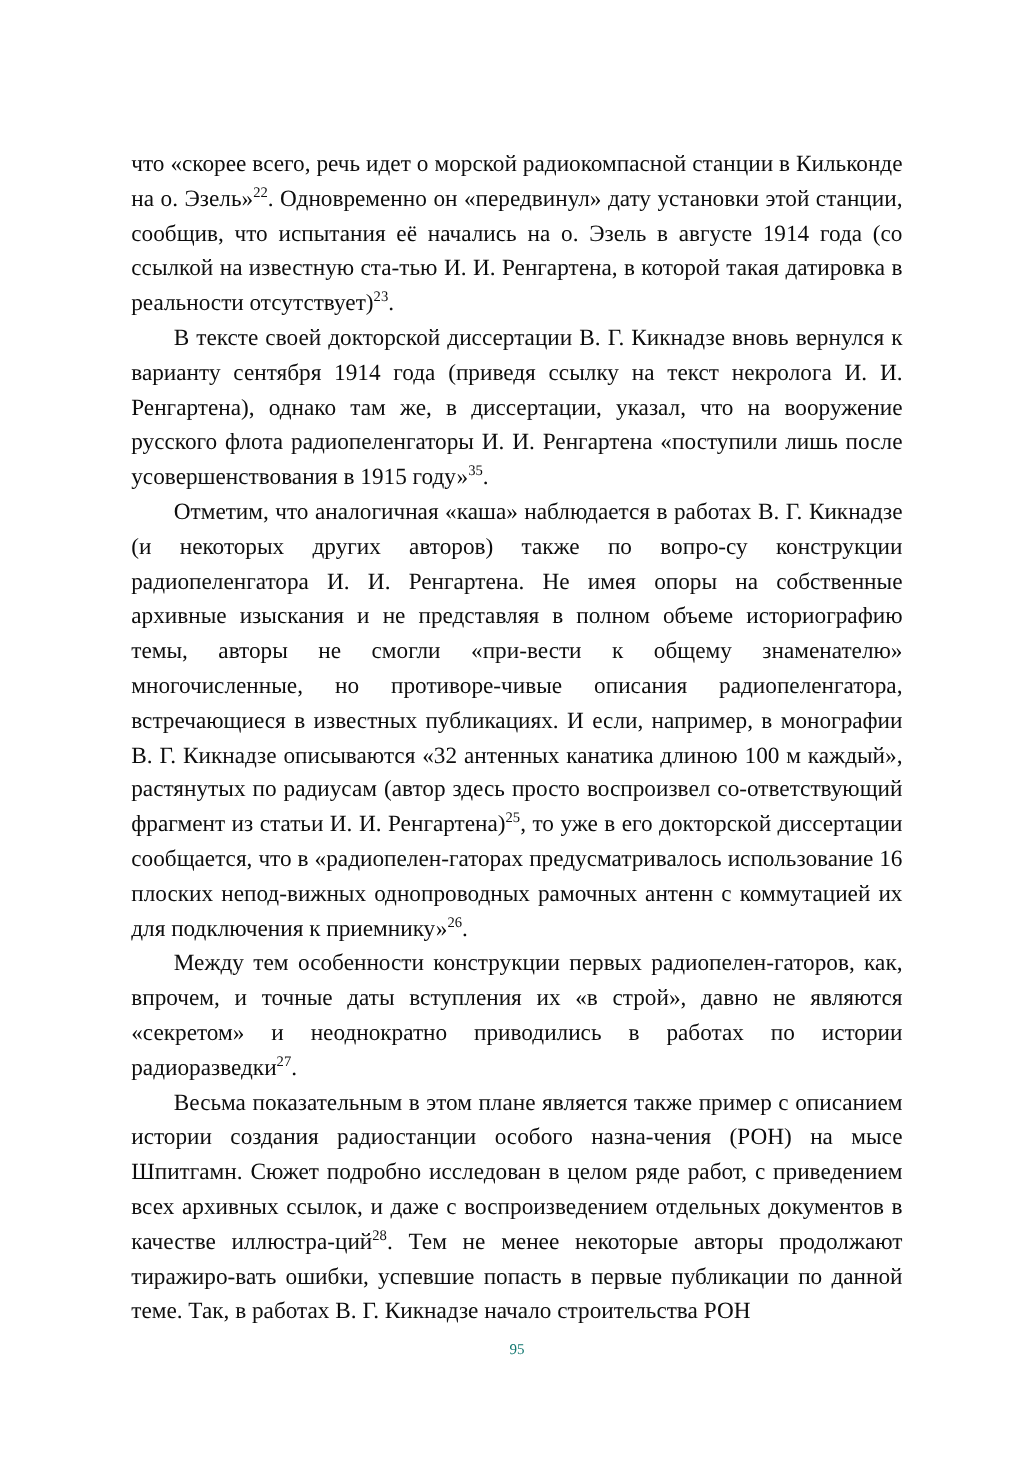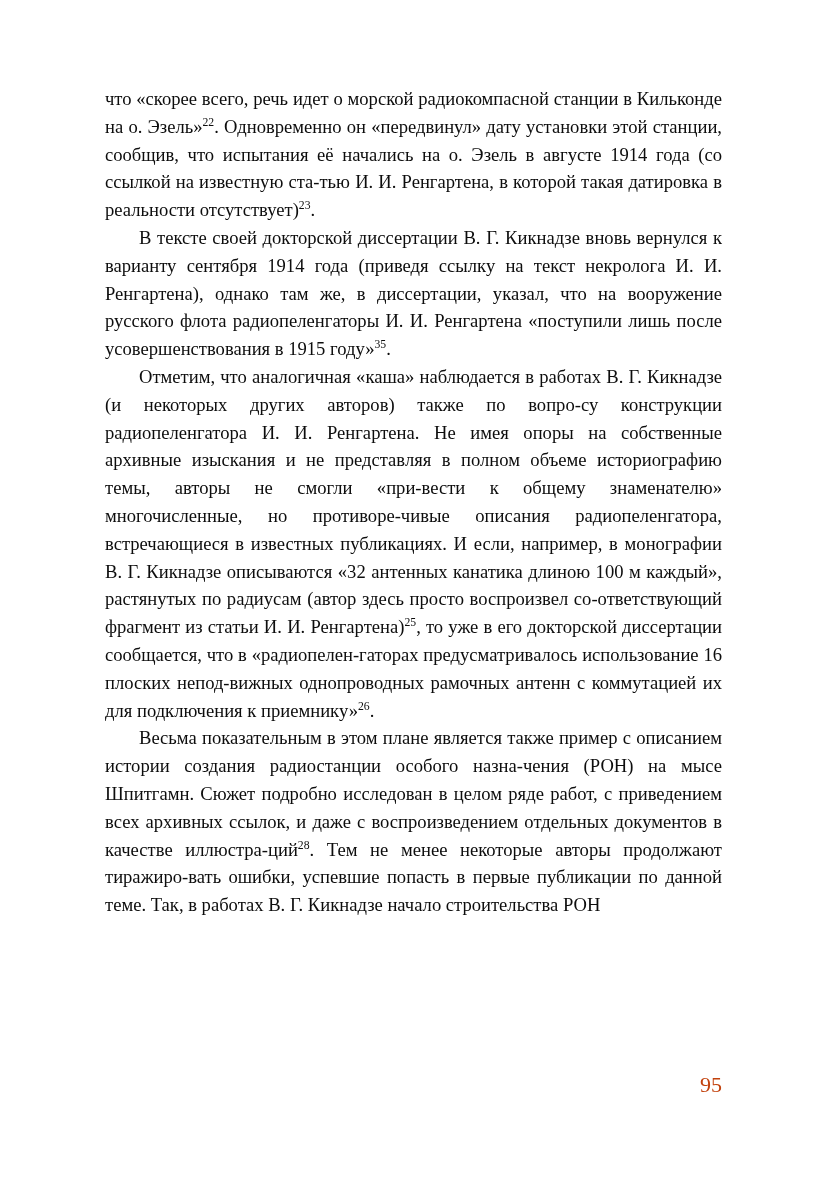--- a/index.html
+++ b/index.html
@@ -11,21 +11,21 @@
     width: 827px;
     height: 1181px;
     font-family: "Liberation Serif", "DejaVu Serif", serif;
     color: #0d0d0d;
   }
   .page {
     position: relative;
     width: 827px;
     height: 1046px;
     box-sizing: border-box;
-    padding: 85px 105px 0 105px;
+    padding: 118px 105px 0 105px;
     background: #ffffff;
   }
   .text-block {
     width: 617px;
     font-size: 18.6px;
     line-height: 1.495;
     text-align: justify;
     text-justify: inter-word;
     hyphens: manual;
     -webkit-hyphens: manual;
@@ -40,29 +40,30 @@
   sup {
     font-size: 0.63em;
     line-height: 0;
     vertical-align: super;
   }
   .page-number {
     position: absolute;
     left: 105px;
     width: 617px;
     top: 1072px;
-    text-align: right;
-    font-size: 22px;
-    color: #c2410c;
+    text-align: center;
+    font-size: 12px;
+    color: #0f766e;
   }
 </style>
 </head>
 <body>
 
 <div class="page">
   <div class="text-block" id="body-text">
       <p class="para first"><span>что «скорее всего, речь идет о морской радиокомпасной станции в Кильконде на о. Эзель»</span><sup>22</sup><span>. Одновременно он «передвинул» дату установки этой станции, сообщив, что испытания её начались на о. Эзель в августе 1914 года (со ссылкой на известную ста-тью И. И. Ренгартена, в которой такая датировка в реальности отсутствует)</span><sup>23</sup><span>.</span></p>
       <p class="para"><span>В тексте своей докторской диссертации В. Г. Кикнадзе вновь вернулся к варианту сентября 1914 года (приведя ссылку на текст некролога И. И. Ренгартена), однако там же, в диссертации, указал, что на вооружение русского флота радиопеленгаторы И. И. Ренгартена «поступили лишь после усовершенствования в 1915 году»</span><sup>35</sup><span>.</span></p>
       <p class="para"><span>Отметим, что аналогичная «каша» наблюдается в работах В. Г. Кикнадзе (и некоторых других авторов) также по вопро-су конструкции радиопеленгатора И. И. Ренгартена. Не имея опоры на собственные архивные изыскания и не представляя в полном объеме историографию темы, авторы не смогли «при-вести к общему знаменателю» многочисленные, но противоре-чивые описания радиопеленгатора, встречающиеся в известных публикациях. И если, например, в монографии В. Г. Кикнадзе описываются «32 антенных канатика длиною 100 м каждый», растянутых по радиусам (автор здесь просто воспроизвел со-ответствующий фрагмент из статьи И. И. Ренгартена)</span><sup>25</sup><span>, то уже в его докторской диссертации сообщается, что в «радиопелен-гаторах предусматривалось использование 16 плоских непод-вижных однопроводных рамочных антенн с коммутацией их для подключения к приемнику»</span><sup>26</sup><span>.</span></p>
+      <p class="para"><span>Между тем особенности конструкции первых радиопелен-гаторов, как, впрочем, и точные даты вступления их «в строй», давно не являются «секретом» и неоднократно приводились в работах по истории радиоразведки</span><sup>27</sup><span>.</span></p>
       <p class="para"><span>Весьма показательным в этом плане является также пример с описанием истории создания радиостанции особого назна-чения (РОН) на мысе Шпитгамн. Сюжет подробно исследован в целом ряде работ, с приведением всех архивных ссылок, и даже с воспроизведением отдельных документов в качестве иллюстра-ций</span><sup>28</sup><span>. Тем не менее некоторые авторы продолжают тиражиро-вать ошибки, успевшие попасть в первые публикации по данной теме. Так, в работах В. Г. Кикнадзе начало строительства РОН</span></p>
     </div>
   <div class="page-number">95</div>
 </div>
 
 </body></html>

